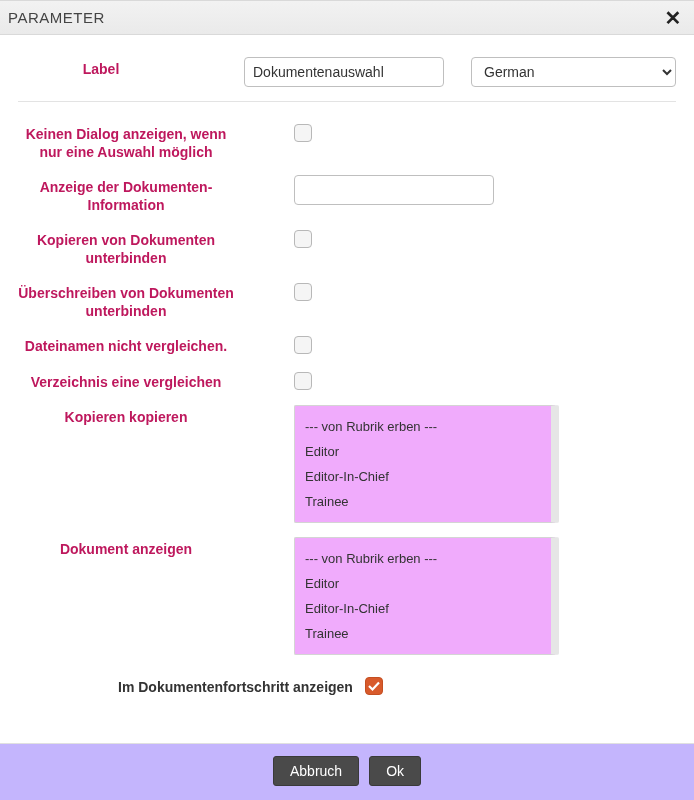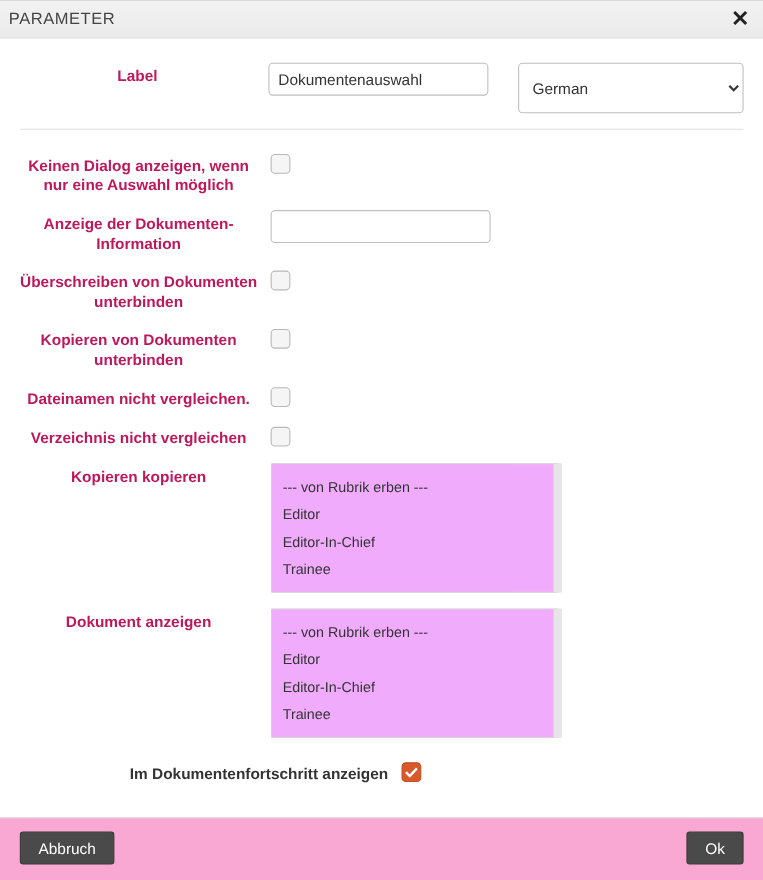--- a/index.html
+++ b/index.html
@@ -52,33 +52,34 @@
     font-weight: bold;
     color: #be185d;
     font-size: 14px;
     line-height: 1.25;
     padding-top: 4px;
   }
   .row .ctrl {
     flex: 1 1 auto;
     display: flex;
     gap: 27px;
+    margin-left: 48px;
   }
   input[type="text"] {
     height: 30px;
     border: 1px solid #bfbfbf;
     border-radius: 4px;
     padding: 4px 8px;
     font-size: 14px;
     color: #333;
     width: 200px;
     background: #fff;
   }
   select.lang {
-    height: 46px;
+    height: 30px;
     border: 1px solid #bfbfbf;
     border-radius: 4px;
     padding: 4px 8px;
     font-size: 14px;
     color: #333;
     width: 205px;
     background: #fff;
   }
   .wide-input {
     width: 265px;
@@ -126,23 +127,23 @@
   }
   .row-inline .lbl2 {
     font-weight: bold;
     font-size: 14px;
     margin-right: 12px;
   }
   .footer {
     border-top: 1px solid #e0e0e0;
     padding: 12px 18px 14px 18px;
     display: flex;
-    justify-content: space-between;
+    justify-content: center;
     gap: 10px;
-    background: #f9a8d4;
+    background: #c4b5fd;
   }
   .btn {
     background: #4a4a4a;
     color: #fff;
     border: 1px solid #3a3a3a;
     border-radius: 3px;
     padding: 6px 16px;
     font-size: 14px;
     cursor: pointer;
   }
@@ -181,48 +182,48 @@
     </div>
 
     <div class="row">
       <div class="lbl">Anzeige der Dokumenten-Information</div>
       <div class="ctrl">
         <input type="text" class="wide-input" value="" style="">
       </div>
     </div>
 
     <div class="row">
+      <div class="lbl">Kopieren von Dokumenten unterbinden</div>
+      <div class="ctrl">
+        <span class="chk">
+          
+        </span>
+      </div>
+    </div>
+
+    <div class="row">
       <div class="lbl">Überschreiben von Dokumenten unterbinden</div>
       <div class="ctrl">
         <span class="chk">
           
         </span>
       </div>
     </div>
 
     <div class="row">
-      <div class="lbl">Kopieren von Dokumenten unterbinden</div>
-      <div class="ctrl">
-        <span class="chk">
-          
-        </span>
-      </div>
-    </div>
-
-    <div class="row">
       <div class="lbl">Dateinamen nicht vergleichen.</div>
       <div class="ctrl">
         <span class="chk">
           
         </span>
       </div>
     </div>
 
     <div class="row">
-      <div class="lbl">Verzeichnis nicht vergleichen</div>
+      <div class="lbl">Verzeichnis eine vergleichen</div>
       <div class="ctrl">
         <span class="chk">
           
         </span>
       </div>
     </div>
 
     <div class="row">
       <div class="lbl">Kopieren kopieren</div>
       <div class="ctrl">

